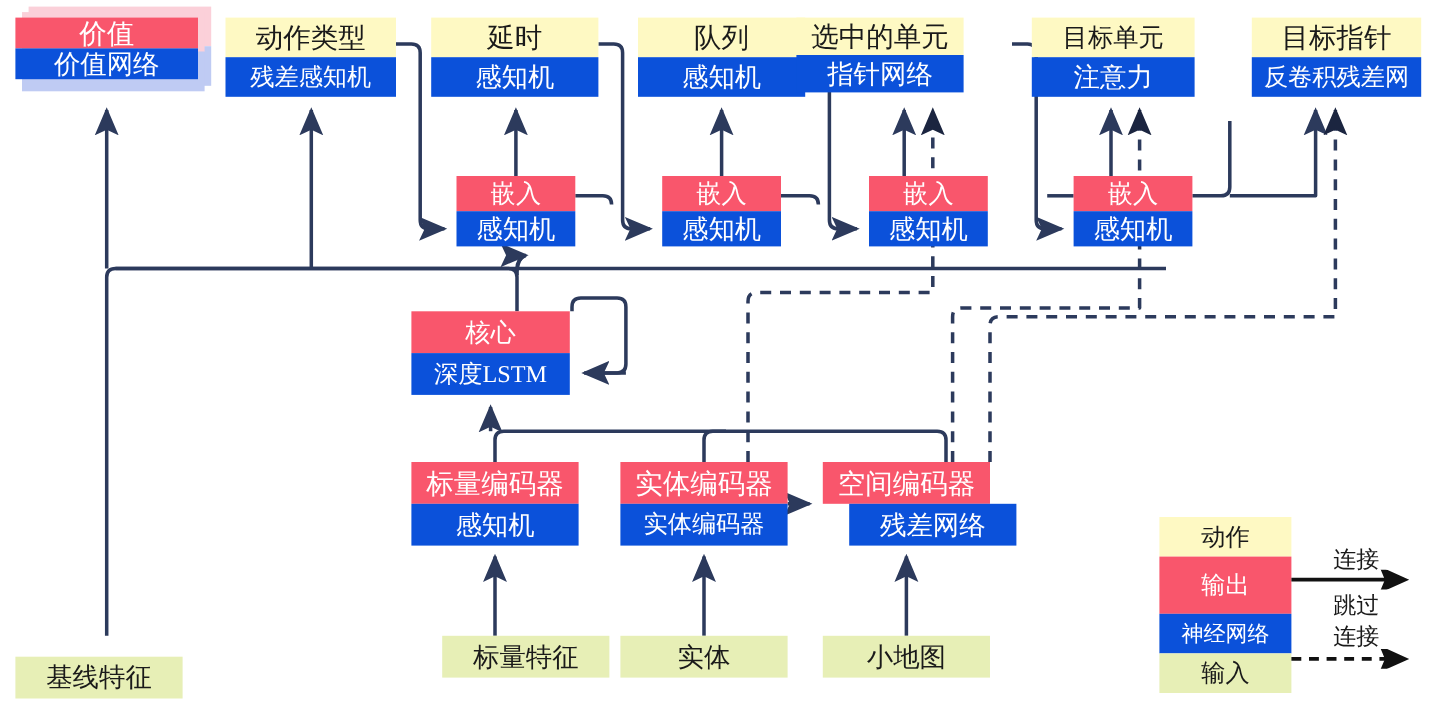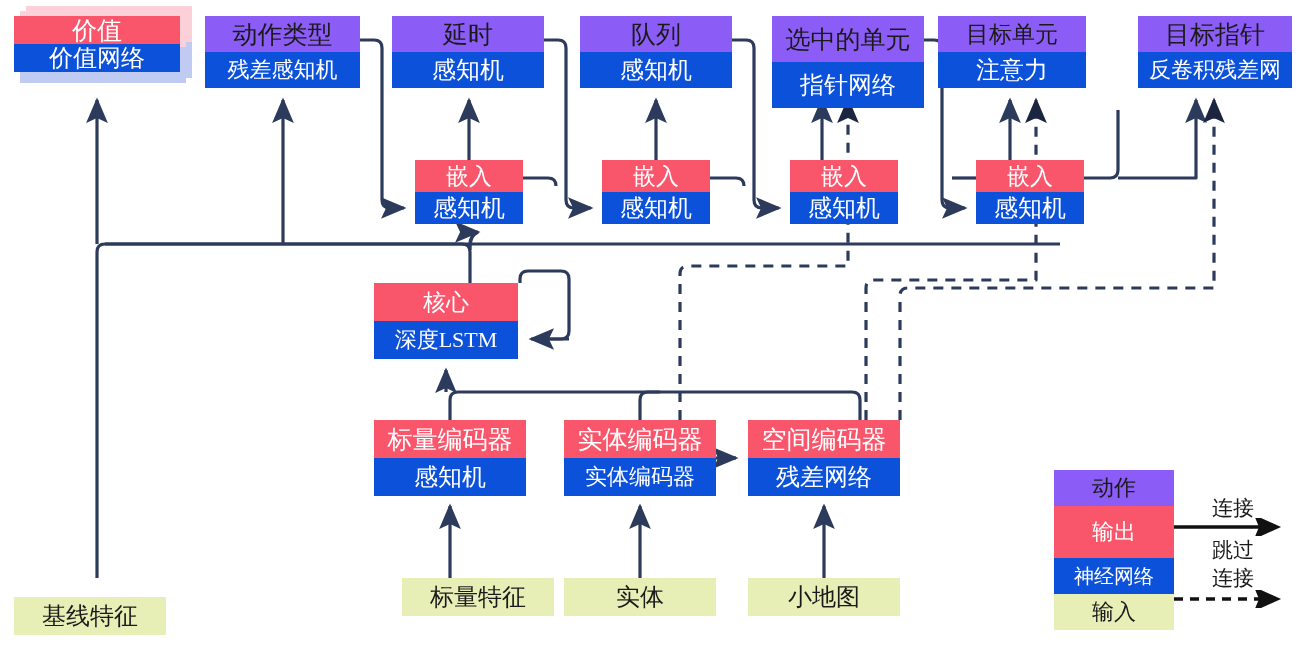--- a/index.html
+++ b/index.html
@@ -2,21 +2,21 @@
 <html><head>
 <meta charset="utf-8">
 <style>
   html,body{margin:0;padding:0;background:#ffffff;}
   body{font-family:"Liberation Serif","DejaVu Serif",serif;}
   #canvas{position:relative;width:1301px;height:662px;background:#ffffff;overflow:hidden;}
   svg.edges{position:absolute;left:0;top:0;width:1301px;height:662px;pointer-events:none;}
 
   .node{position:absolute;box-sizing:border-box;}
   .cell{display:flex;align-items:center;justify-content:center;box-sizing:border-box;white-space:nowrap;}
-  .c-action{background:#8b5cf6;color:#1a1a1a;}
+  .c-action{background:#fef9c3;color:#1a1a1a;}
   .c-output{background:#F9566C;color:#ffffff;}
   .c-net{background:#0B51DA;color:#ffffff;}
   .c-input{background:#E7EFB6;color:#1a1a1a;}
 
   .shadow1,.shadow2{position:absolute;}
   .shadow-pink{background:#FBD0D9;}
   .shadow-blue{background:#BFCBF3;}
 
   
   #legend{position:absolute;}
@@ -106,21 +106,21 @@
         <div class="cell c-net" style="width: 100%; height: 50%; font-size: 22px;">残差感知机</div>
       </div>
       <div class="node" style="left: 392px; top: 16px; width: 152px; height: 72px;">
         <div class="cell c-action" style="width: 100%; height: 50%; font-size: 25px;">延时</div>
         <div class="cell c-net" style="width: 100%; height: 50%; font-size: 24px;">感知机</div>
       </div>
       <div class="node" style="left: 580px; top: 16px; width: 152px; height: 72px;">
         <div class="cell c-action" style="width: 100%; height: 50%; font-size: 25px;">队列</div>
         <div class="cell c-net" style="width: 100%; height: 50%; font-size: 24px;">感知机</div>
       </div>
-      <div class="node" style="left: 772px; top: 16px; width: 152px; height: 92px;">
+      <div class="node" style="left: 724px; top: 16px; width: 152px; height: 68px;">
         <div class="cell c-action" style="width: 100%; height: 50%; font-size: 25px;">选中的单元</div>
         <div class="cell c-net" style="width: 100%; height: 50%; font-size: 24px;">指针网络</div>
       </div>
       <div class="node" style="left: 938px; top: 16px; width: 148px; height: 72px;">
         <div class="cell c-action" style="width: 100%; height: 50%; font-size: 23px;">目标单元</div>
         <div class="cell c-net" style="width: 100%; height: 50%; font-size: 24px;">注意力</div>
       </div>
       <div class="node" style="left: 1138px; top: 16px; width: 154px; height: 72px;">
         <div class="cell c-action" style="width: 100%; height: 50%; font-size: 25px;">目标指针</div>
         <div class="cell c-net" style="width: 100%; height: 50%; font-size: 22px;">反卷积残差网</div>
@@ -148,21 +148,21 @@
       <div class="node" style="left: 374px; top: 420px; width: 152px; height: 76px;">
         <div class="cell c-output" style="width: 100%; height: 50%; font-size: 25px;">标量编码器</div>
         <div class="cell c-net" style="width: 100%; height: 50%; font-size: 24px;">感知机</div>
       </div>
       <div class="node" style="left: 564px; top: 420px; width: 152px; height: 76px;">
         <div class="cell c-output" style="width: 100%; height: 50%; font-size: 25px;">实体编码器</div>
         <div class="cell c-net" style="width: 100%; height: 50%; font-size: 22px;">实体编码器</div>
       </div>
       <div class="node" style="left: 748px; top: 420px; width: 152px; height: 76px;">
         <div class="cell c-output" style="width: 100%; height: 50%; font-size: 25px;">空间编码器</div>
-        <div class="cell c-net" style="width: 100%; height: 50%; font-size: 24px;">残差网络</div>
+        <div class="cell c-net" style="width: 100%; height: 50%; font-size: 24px; margin-left: 24px;">残差网络</div>
       </div>
       <div class="node" style="left: 14px; top: 597px; width: 152px; height: 38px;">
         <div class="cell c-input" style="width: 100%; height: 100%; font-size: 24px;">基线特征</div>
       </div>
       <div class="node" style="left: 374px; top: 578px; width: 152px; height: 38px; margin-left: 28px;">
         <div class="cell c-input" style="width: 100%; height: 100%; font-size: 24px;">标量特征</div>
       </div>
       <div class="node" style="left: 564px; top: 578px; width: 152px; height: 38px;">
         <div class="cell c-input" style="width: 100%; height: 100%; font-size: 24px;">实体</div>
       </div>

